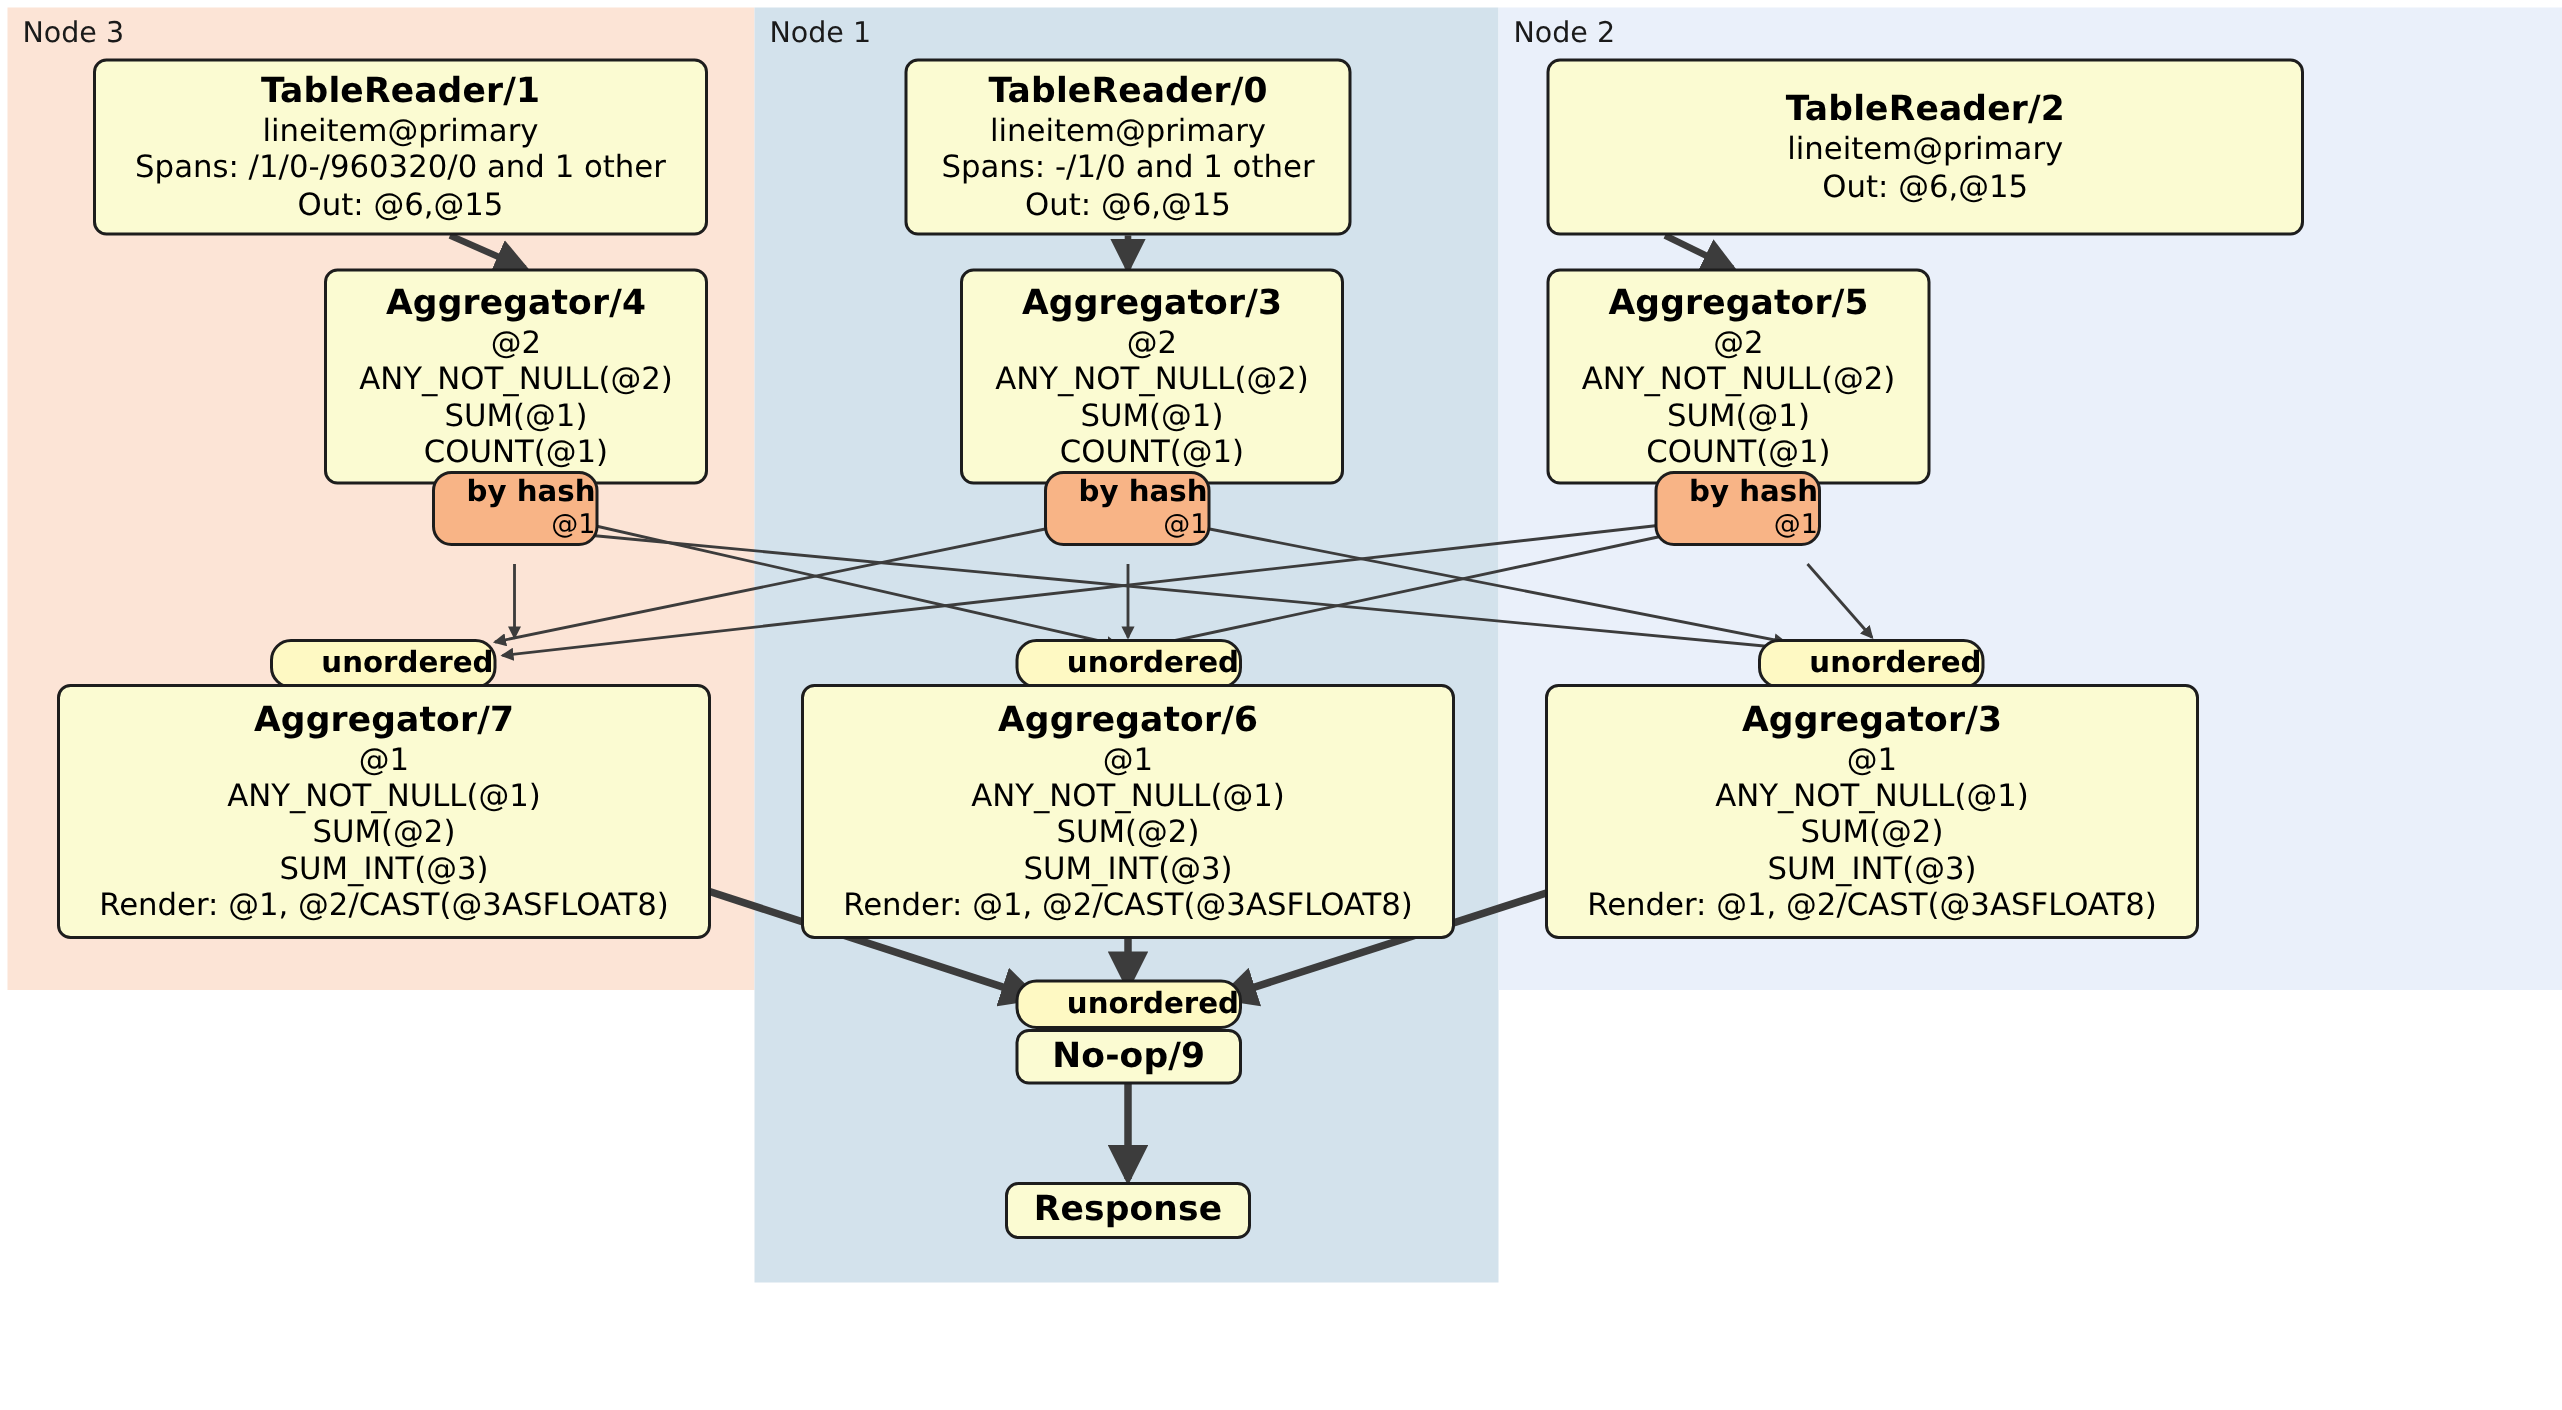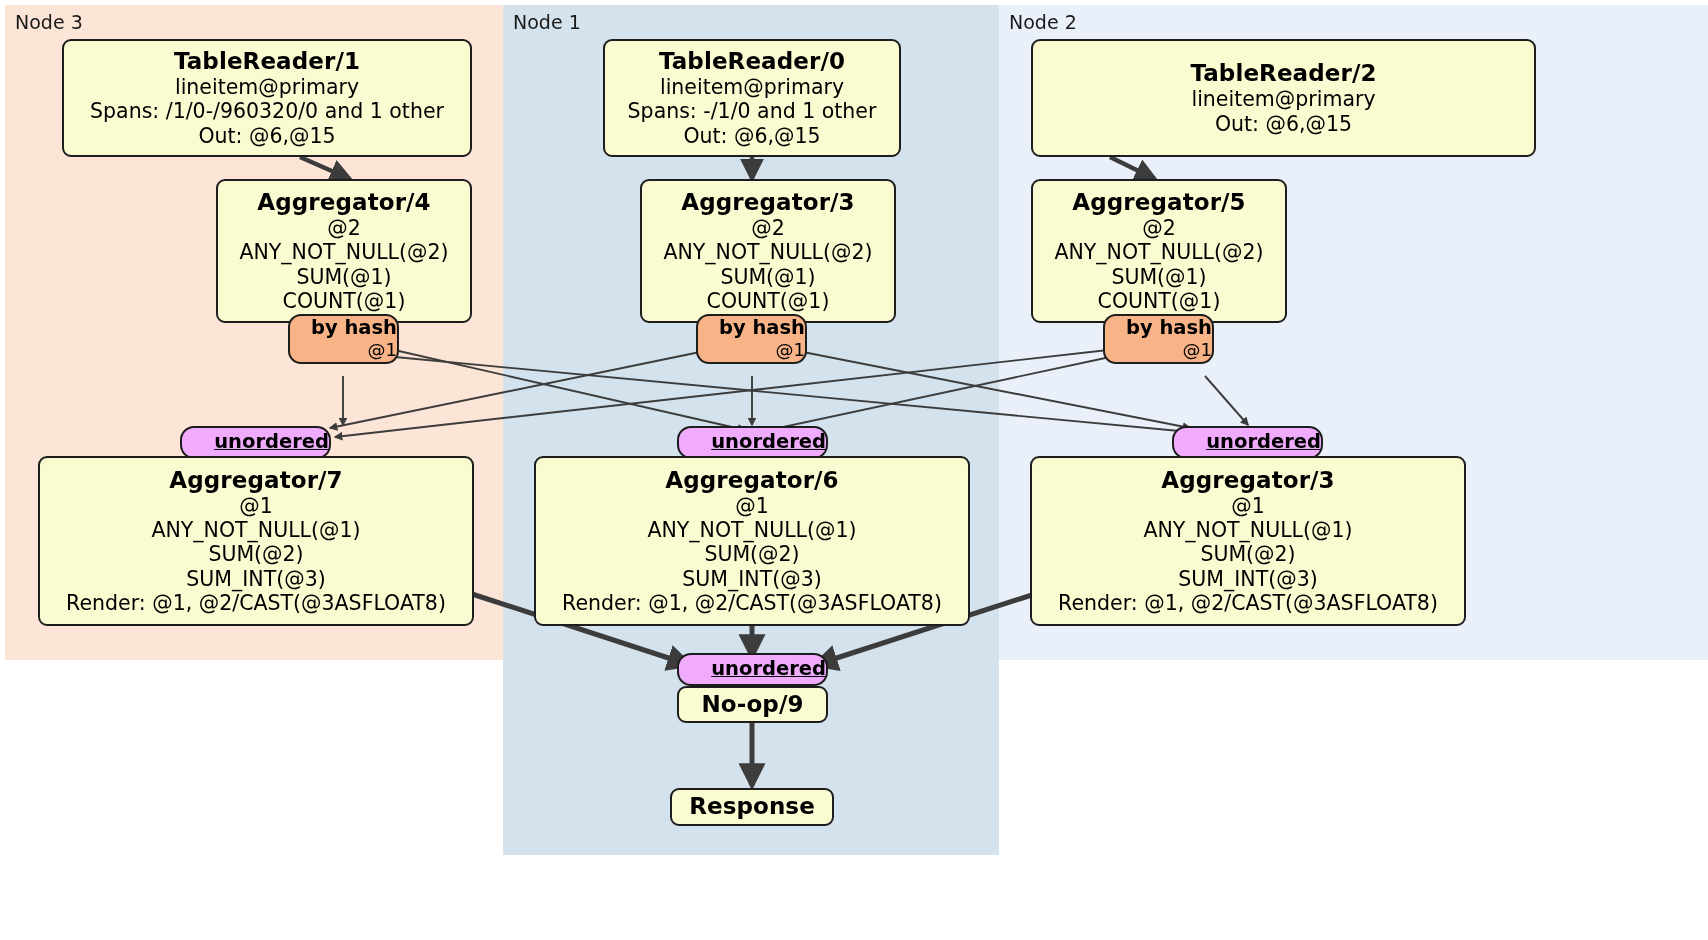--- a/index.html
+++ b/index.html
@@ -37,21 +37,21 @@
   .pill{
     position:absolute;box-sizing:border-box;
     border:2.5px solid #1d1d1d;
     text-align:center;color:#000;
     display:flex;flex-direction:column;justify-content:center;align-items:flex-end;
     line-height:1.15;
   }
   .pill.hash{background:#f8b486;border-radius:13px;}
   .pill.hash .t1{font-weight:bold;font-size:19.5px;}
   .pill.hash .t2{font-size:18px;}
-  .pill.sync{background:#f0abfc;border-radius:14px;text-decoration:underline;}
+  .pill.sync{background:#fef9c3;border-radius:14px;}
   .pill.sync .t1{font-weight:bold;font-size:19.5px;}
 
   svg.edges{position:absolute;left:0;top:0;width:1708px;height:940px;pointer-events:none;}
 </style>
 </head>
 <body>
 
 <div id="stage">
 
   <div class="node-panel" style="left:5px;top:5px;width:498px;height:655px;background:#fce4d6;">

